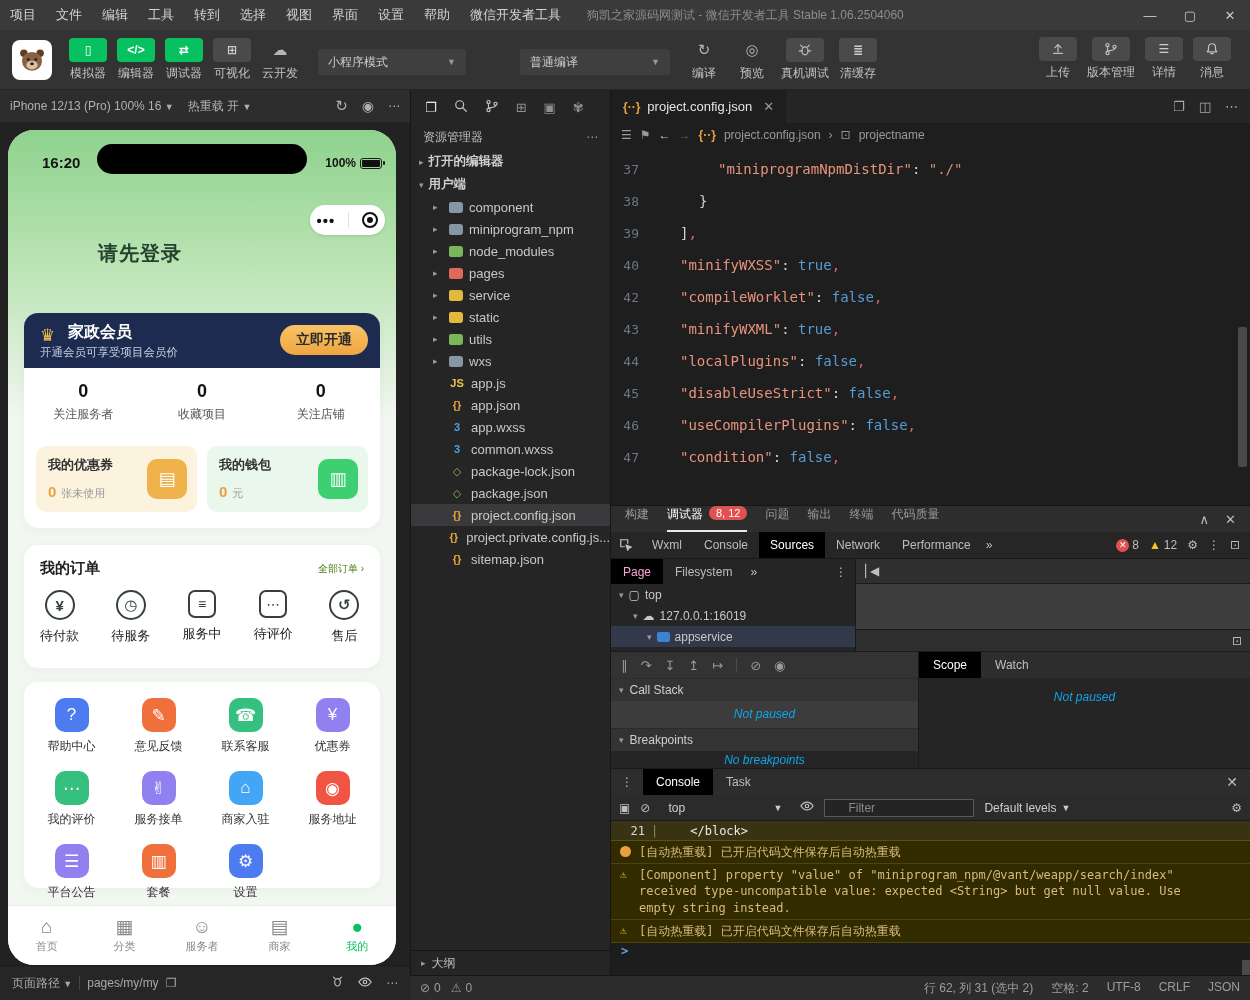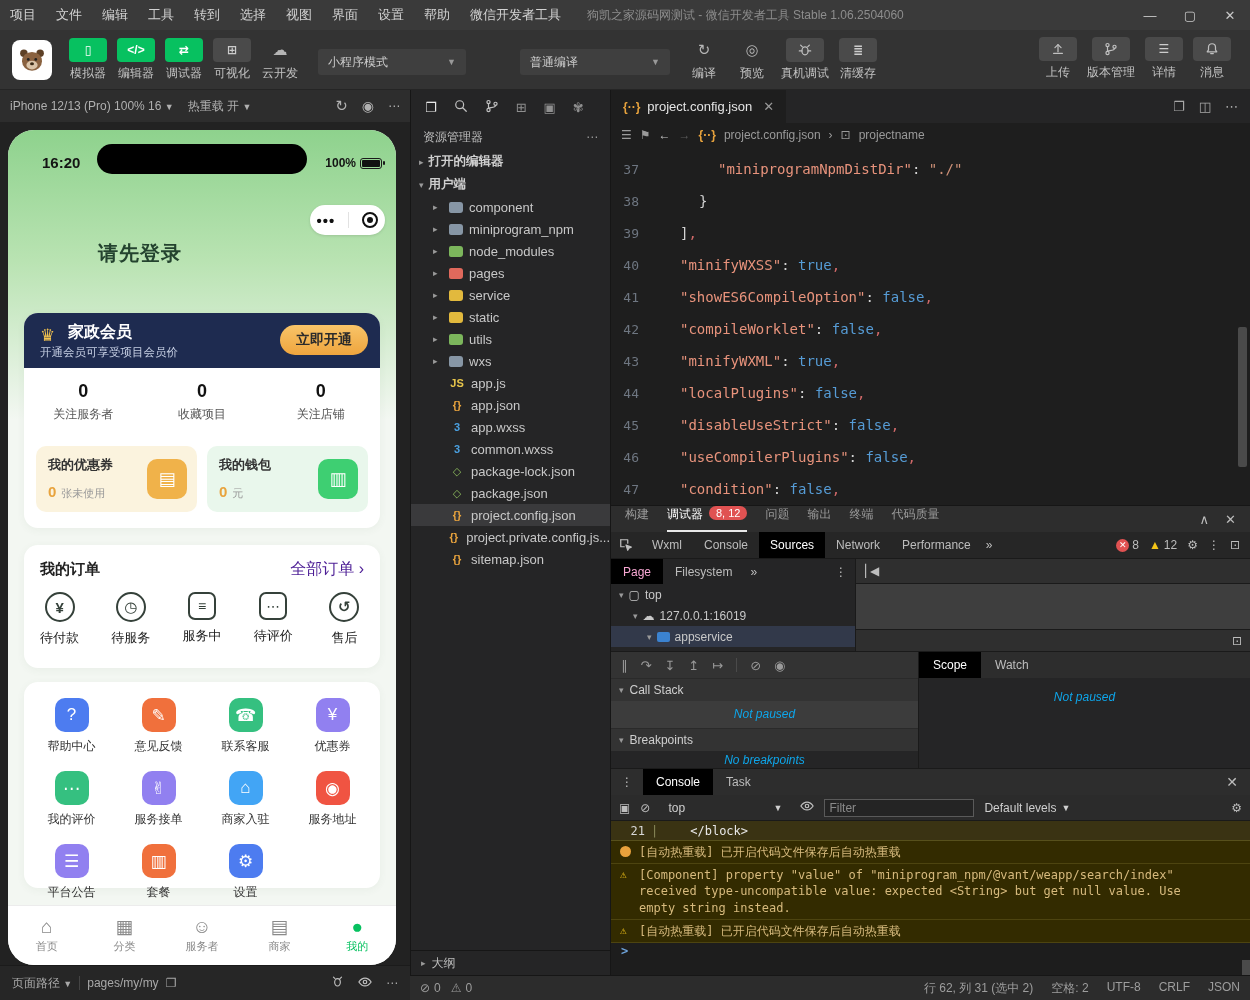--- a/index.html
+++ b/index.html
@@ -61,21 +61,21 @@
 .subcard{flex:1;height:66px;border-radius:10px;position:relative;padding:10px 12px}
 .subcard.coupon{background:#fbf3de}
 .subcard.wallet{background:#e9f7ec}
 .sub-title{font-size:13px;color:#333;font-weight:bold}
 .sub-line{margin-top:9px;font-size:11px;color:#999}
 .sub-line b{font-size:15px;color:#e8a33d;margin-right:5px;font-weight:bold}
 .sub-ico{position:absolute;right:10px;top:13px;width:40px;height:40px;border-radius:10px;display:flex;align-items:center;justify-content:center;color:#fff;font-size:18px}
 .orders{top:415px;height:123px}
 .o-head{display:flex;align-items:center;padding:14px 16px 0 16px}
 .o-title{font-size:15px;font-weight:bold;color:#222}
-.o-more{margin-left:auto;font-size:16px;color:#4c1d95}
+.o-more{margin-left:auto;font-size:10px;color:#4d7c0f}
 .o-items{display:flex;margin-top:12px}
 .o-item{flex:1;display:flex;flex-direction:column;align-items:center;gap:7px}
 .oicon{color:#35413a;display:flex;align-items:center;justify-content:center;height:30px;font-size:22px}
 .oicon.circ{width:30px;border:2px solid #35413a;border-radius:50%;font-size:15px;font-weight:bold}
 .oicon.box{width:28px;height:28px;border:2px solid #35413a;border-radius:7px;font-size:14px}
 .o-lab{font-size:13px;color:#222}
 .services{top:552px;height:206px;padding:16px 4px}
 .grid{display:grid;grid-template-columns:repeat(4,1fr);row-gap:16px}
 .g-item{display:flex;flex-direction:column;align-items:center;gap:6px}
 .g-ico{width:34px;height:34px;border-radius:10px;color:#fff;font-size:17px;display:flex;align-items:center;justify-content:center}
@@ -163,21 +163,21 @@
 .sw-tab.active{background:#000;color:#fff}
 .sw-body{flex:1;display:flex;align-items:flex-start;justify-content:center;padding-top:12px}
 
 .con-head{height:26px;background:#2d2d2d;display:flex;align-items:center;color:#bdbdbd}
 .con-head .dots{padding:0 10px}
 .con-tab{padding:0 13px;height:100%;display:flex;align-items:center}
 .con-tab.active{background:#000;color:#fff}
 .con-head .close{margin-left:auto;padding-right:12px;font-size:14px}
 .con-tool{height:26px;background:#2b2b2b;display:flex;align-items:center;gap:10px;padding:0 8px;color:#bdbdbd;border-bottom:1px solid #1a1a1a}
 .con-sel{display:flex;align-items:center;gap:26px;padding:0 8px;width:130px;color:#cfcfcf}
-.con-filter{width:150px;height:18px;background:#242424;border:1px solid #5a5a5a;color:#c4b5fd;font-size:12px;padding:0 4px;font-family:inherit}
+.con-filter{width:150px;height:18px;background:#242424;border:1px solid #5a5a5a;color:#c4b5fd;font-size:12px;padding:0 23px;font-family:inherit}
 .con-filter::placeholder{color:#8a8a8a}
 .levels{display:flex;align-items:center;gap:5px;color:#cfcfcf}
 .con-tool .gear{margin-left:auto}
 .con-body{font-family:"DejaVu Sans Mono","Liberation Mono",monospace;font-size:12px;background:#201d0e}
 .cl-code{display:flex;align-items:center;height:20px;background:#3a3313;border-bottom:1px solid #57501c;color:#e8e8e8}
 .cl-code .gnum{width:34px;text-align:right;color:#d8d8d8}
 .cl-code .gbar{color:#8a8a5a;margin:0 6px}
 .cl-code .gtext{margin-left:26px}
 .cmsg{position:relative;background:#332b00;border-bottom:1px solid #4d4410;color:#d7ba7d;padding:3px 30px 3px 28px;line-height:1.35}
 .cicon{position:absolute;left:9px;top:4px;font-size:11px}
@@ -717,24 +717,20 @@
               <div class="cline">
                 <span class="lnum">39</span>
                 <span class="ctext ind1"><span class="key"></span><span class="p"></span><span class="p">]</span><span class="comma">,</span></span>
               </div>
 
               <div class="cline">
                 <span class="lnum">40</span>
                 <span class="ctext ind1"><span class="key">"minifyWXSS"</span><span class="p">: </span><span class="bool">true</span><span class="comma">,</span></span>
               </div>
 
-              <div class="cline">
-                <span class="lnum">41</span>
-                <span class="ctext ind1"><span class="key">"showES6CompileOption"</span><span class="p">: </span><span class="bool">false</span><span class="comma">,</span></span>
-              </div>
 
               <div class="cline">
                 <span class="lnum">42</span>
                 <span class="ctext ind1"><span class="key">"compileWorklet"</span><span class="p">: </span><span class="bool">false</span><span class="comma">,</span></span>
               </div>
 
               <div class="cline">
                 <span class="lnum">43</span>
                 <span class="ctext ind1"><span class="key">"minifyWXML"</span><span class="p">: </span><span class="bool">true</span><span class="comma">,</span></span>
               </div>

